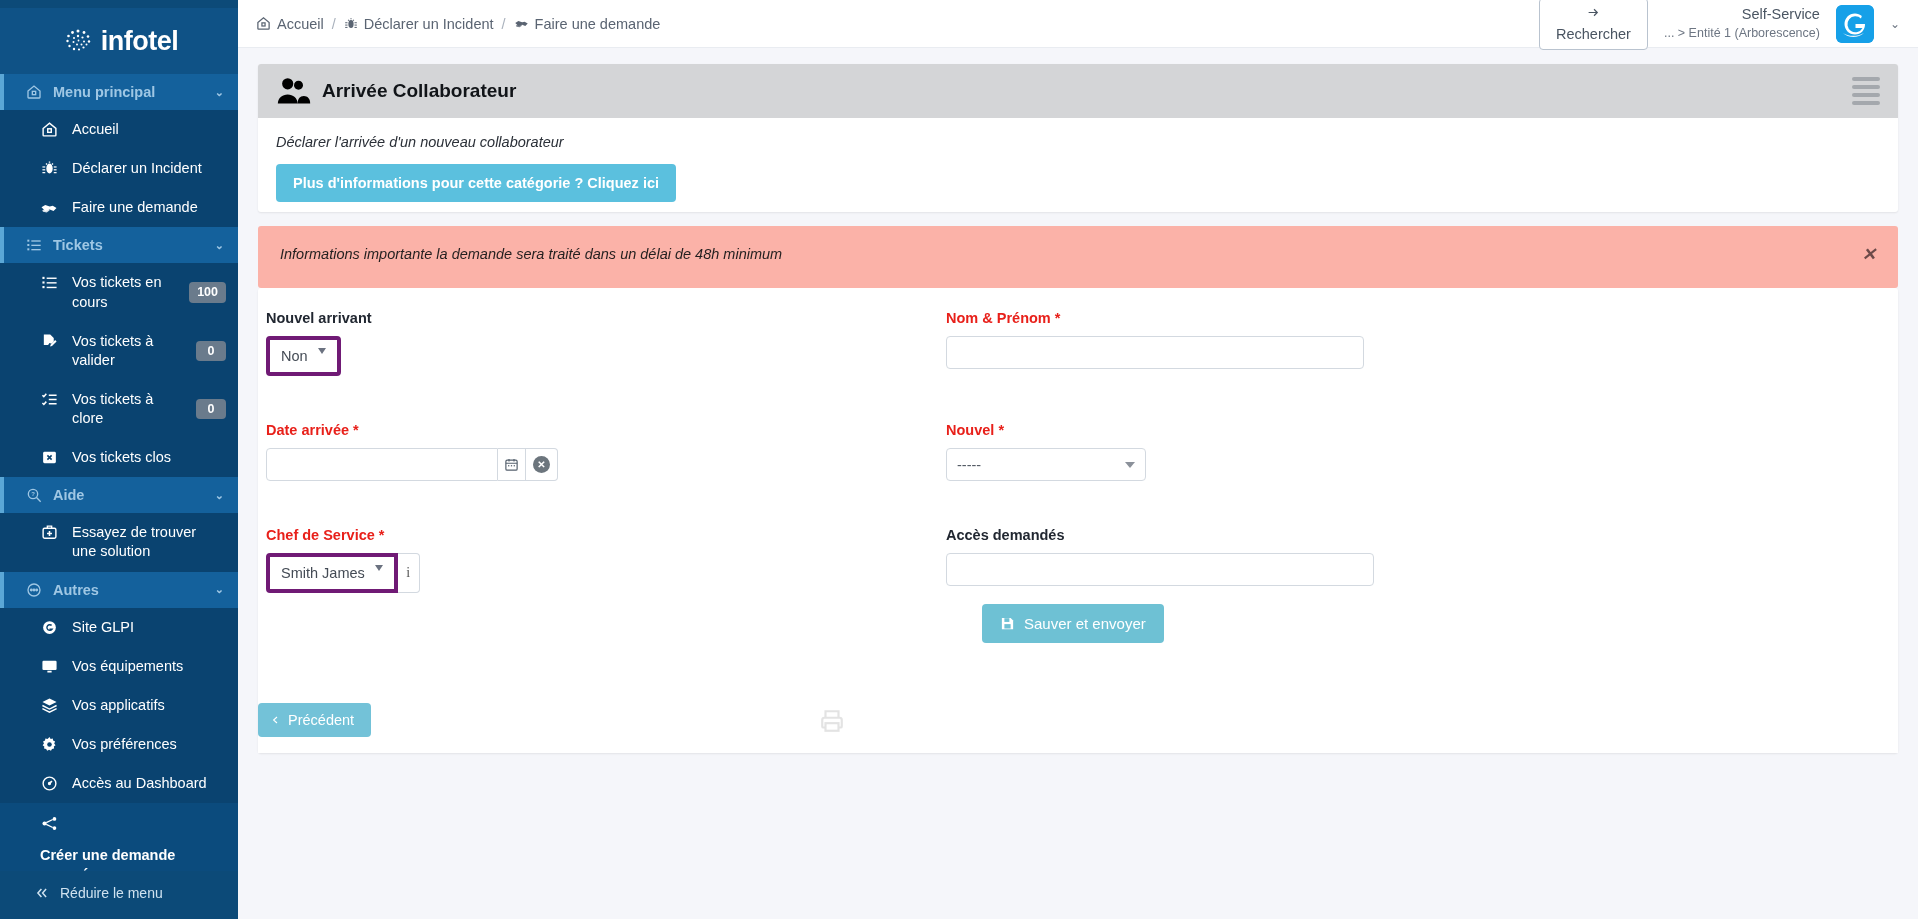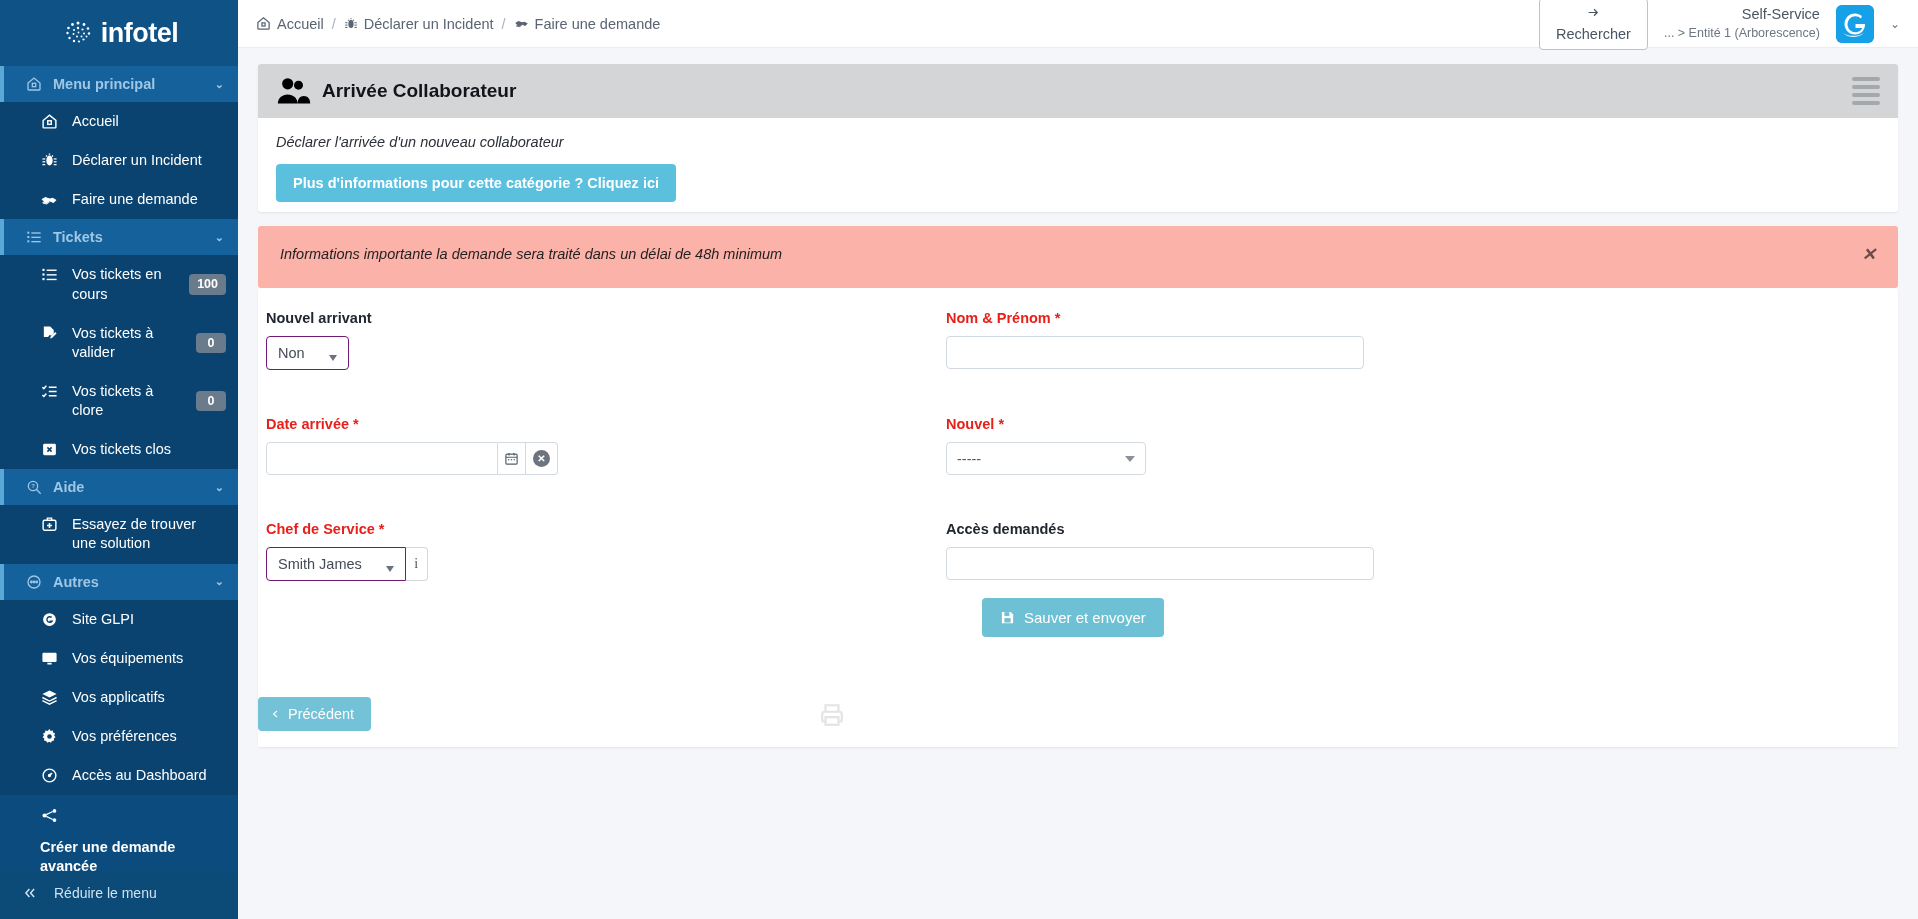--- a/index.html
+++ b/index.html
@@ -14,21 +14,21 @@
   
   .sidebar {
     width: 238px; min-width: 238px; height: 919px;
     background: #0c4a78;
     display: flex; flex-direction: column;
     position: relative;
     color: #fff;
   }
   .brand {
     height: 66px; display: flex; align-items: center;
-    justify-content: center; background: #0f5286;
+    justify-content: center; background: #0f5286; margin-top: 8px;
   }
   .brand-logo { display: flex; align-items: center; gap: 5px; }
   .brand-mark { width: 36px; height: 36px; }
   .brand-text {
     font-size: 27px; font-weight: 700; color: #ffffff;
     letter-spacing: -0.5px; line-height: 1;
   }
   .nav { flex: 1; overflow: hidden; }
   .nav-section-head {
     display: flex; align-items: center; gap: 11px;
@@ -50,23 +50,24 @@
     justify-content: center; margin-top: 1px; }
   .nav-item .lbl { flex: 1; padding-right: 4px; }
   .nav-item.active { background: #0b4b7d; font-weight: 700; flex-direction: column; }
   .badge {
     background: #6a7b8c; color: #fff; font-size: 12.5px; font-weight: 700;
     border-radius: 4px; padding: 2px 8px; min-width: 30px; text-align: center;
     align-self: center; margin-left: auto;
   }
   .nav-spacer { background: #0c4a78; height: 38px; }
   .collapse-menu {
-    display: flex; align-items: center; gap: 16px;
+    display: flex; align-items: center; gap: 10px;
     padding: 14px 12px 18px 22px; font-size: 14px; color: #cfe2f0;
     cursor: pointer;
+    margin-left: 12px;
   }
 
   
   .main { flex: 1; height: 919px; display: flex; flex-direction: column;
     background: #f5f6fa; overflow: hidden; }
 
   .topbar {
     height: 48px; background: #ffffff; display: flex; align-items: center;
     padding: 0 18px 0 18px; border-bottom: 1px solid #e9ecf1;
   }
@@ -134,22 +135,22 @@
     display: grid; grid-template-columns: 680px 1fr;
     column-gap: 0; row-gap: 0; padding: 0 0 0 8px;
   }
   .field { padding: 0 0 46px 0; }
   .field-label { font-size: 14.5px; font-weight: 700; color: #212731;
     margin-bottom: 10px; }
   .field-label.req { color: #e8201a; }
   .req-star { color: #e8201a; }
 
   .sel {
-    display: inline-flex; align-items: flex-end; gap: 24px;
-    border: 1px solid #701a75; border-radius: 4px; background: #fff;
+    display: inline-flex; align-items: flex-start; gap: 10px;
+    border: 4px solid #701a75; border-radius: 4px; background: #fff;
     padding: 8px 11px; font-size: 14.5px; color: #444b55; cursor: pointer;
     min-height: 34px;
   }
   .sel .tri { border-left: 4.5px solid transparent; border-right: 4.5px solid transparent;
     border-top: 6px solid #6b7280; }
   .text-input {
     border: 1px solid #d3d9e0; border-radius: 4px; background: #fff;
     height: 33px; width: 100%; font-size: 14.5px; padding: 4px 10px;
     font-family: "Liberation Sans", sans-serif; color: #333;
   }

